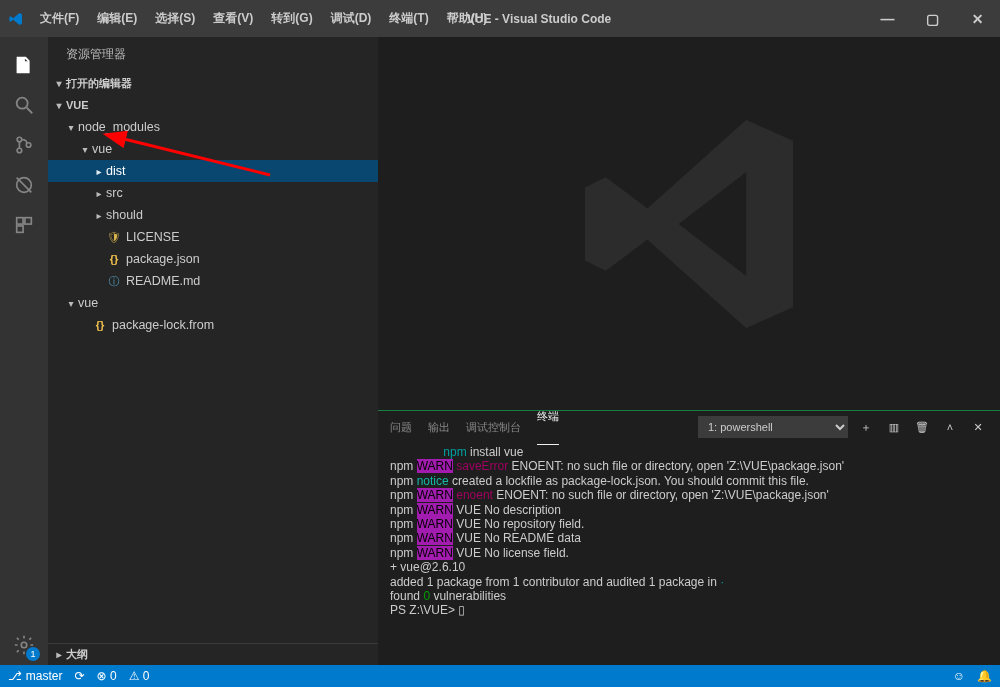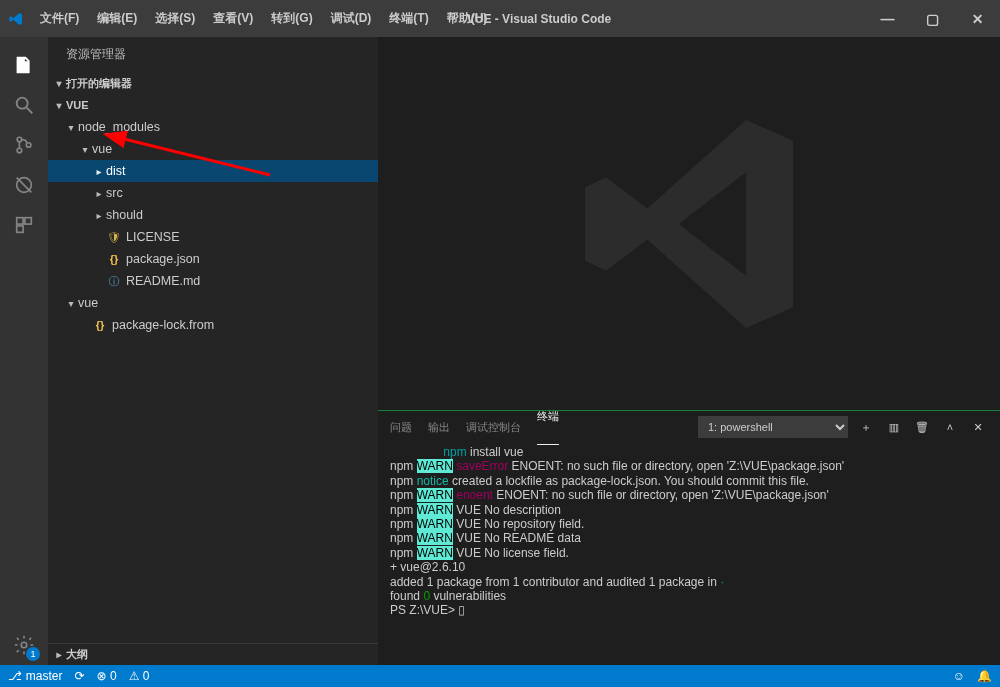--- a/index.html
+++ b/index.html
@@ -51,21 +51,21 @@
 .panel-tabs { height: 32px; display: flex; align-items: center; padding: 0 12px; gap: 16px; font-size: 11px; color: #888; }
 .panel-tabs .ptab { cursor: default; }
 .panel-tabs .ptab.active { color: #eee; border-bottom: 1px solid #eee; padding-bottom: 20px; }
 .panel-right { margin-left: auto; display: flex; align-items: center; gap: 8px; }
 .panel-right select { background: #3c3c3c; color: #ccc; border: none; height: 22px; font-size: 11px; padding: 4px 6px; width: 150px; }
 .panel-right .pbtn { width: 20px; height: 20px; display: flex; align-items: center; justify-content: center; color: #ccc; }
 
 .terminal { flex: 1; overflow: hidden; padding: 2px 14px 4px 12px; font-family: Consolas, "Courier New", monospace; font-size: 12px; line-height: 1.2; color: #ccc; white-space: pre; }
 .term-line { display: block; }
 .t-npm { color: #ccc; }
-.t-warn { background: #5eead4; color: #000; margin-top: 26px; }
+.t-warn { background: #a21caf; color: #000; margin-top: 26px; }
 .t-savepkg { color: #a00060; }
 .t-notice { color: #14b8a6; }
 .t-enoent { color: #a00060; }
 .t-zero { color: #00a000; }
 .t-caret { color: #00a0a0; }
 
 
 .status-bar { height: 22px; background: #007acc; color: #fff; display: flex; align-items: center; font-size: 12px; padding: 0 8px; gap: 12px; }
 .status-bar .sb-item { display: flex; align-items: center; gap: 4px; }
 .status-bar .spacer { flex: 1; }

